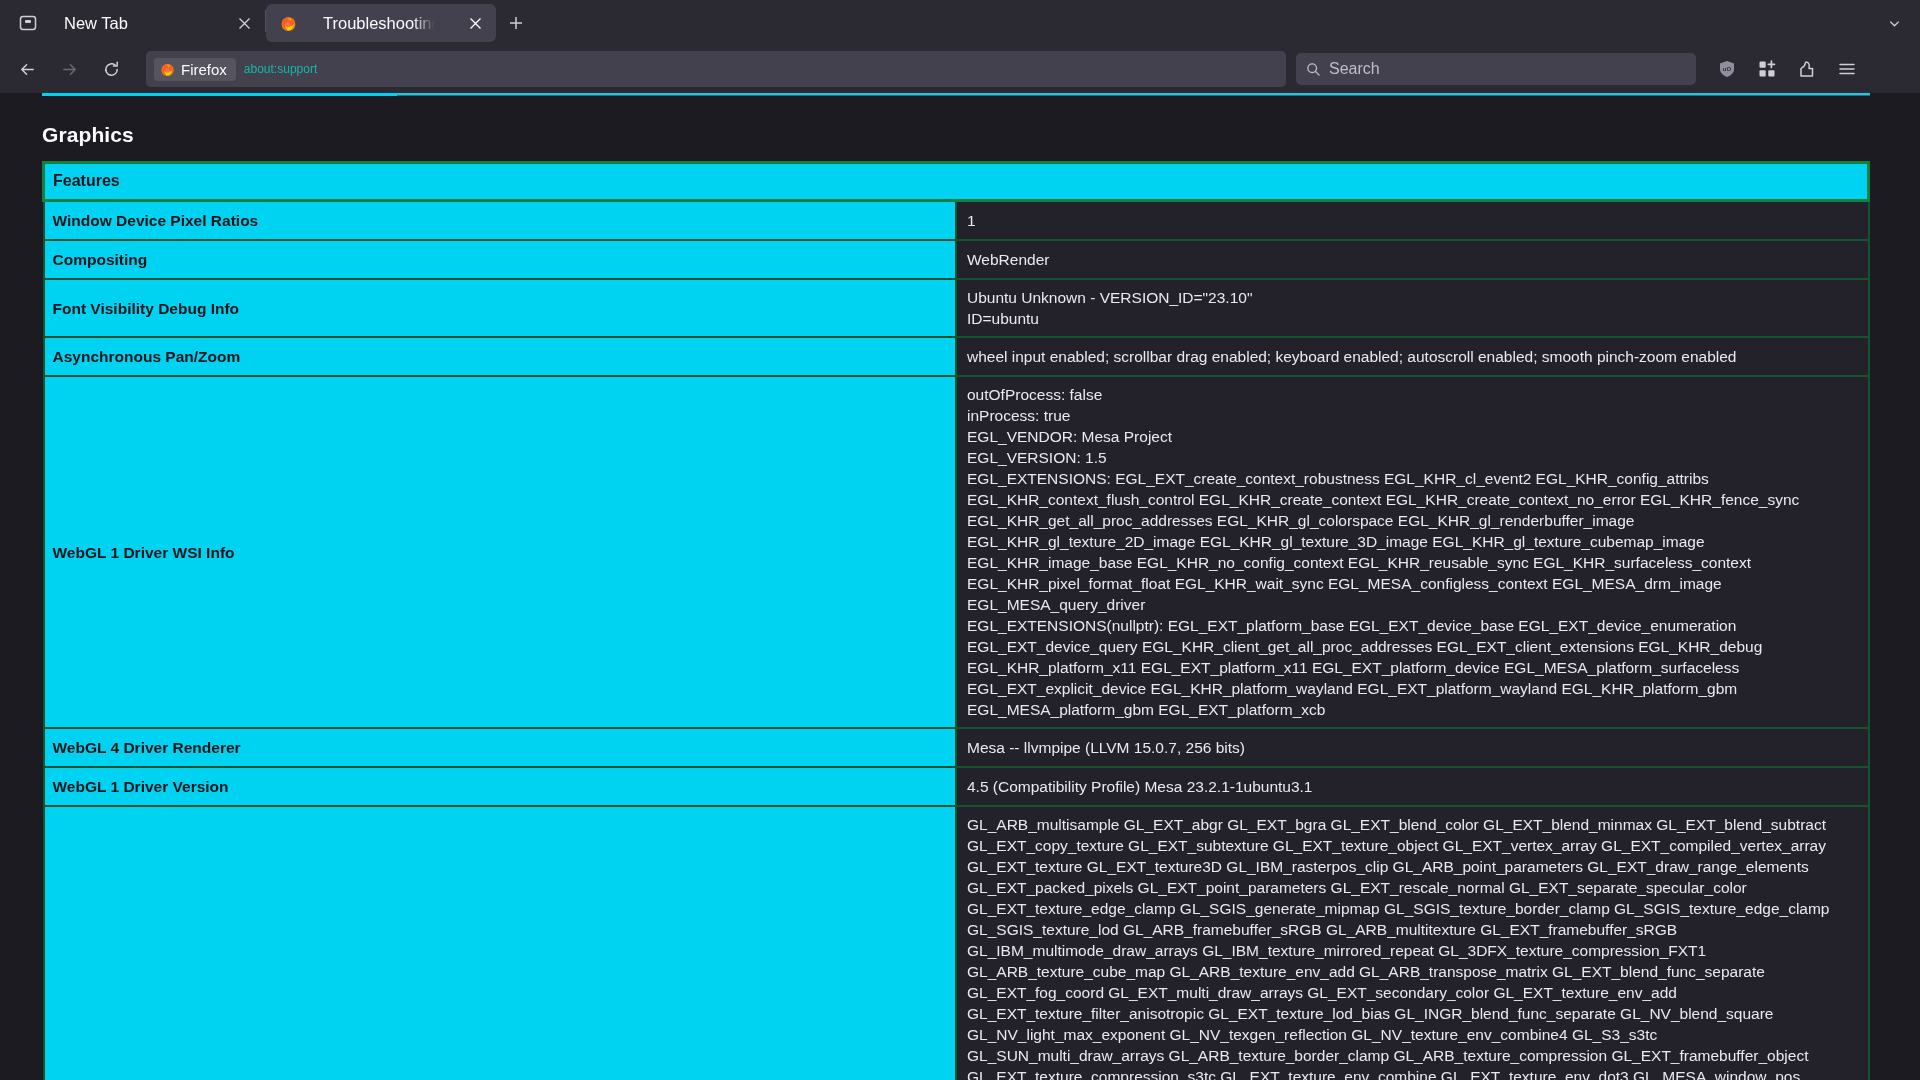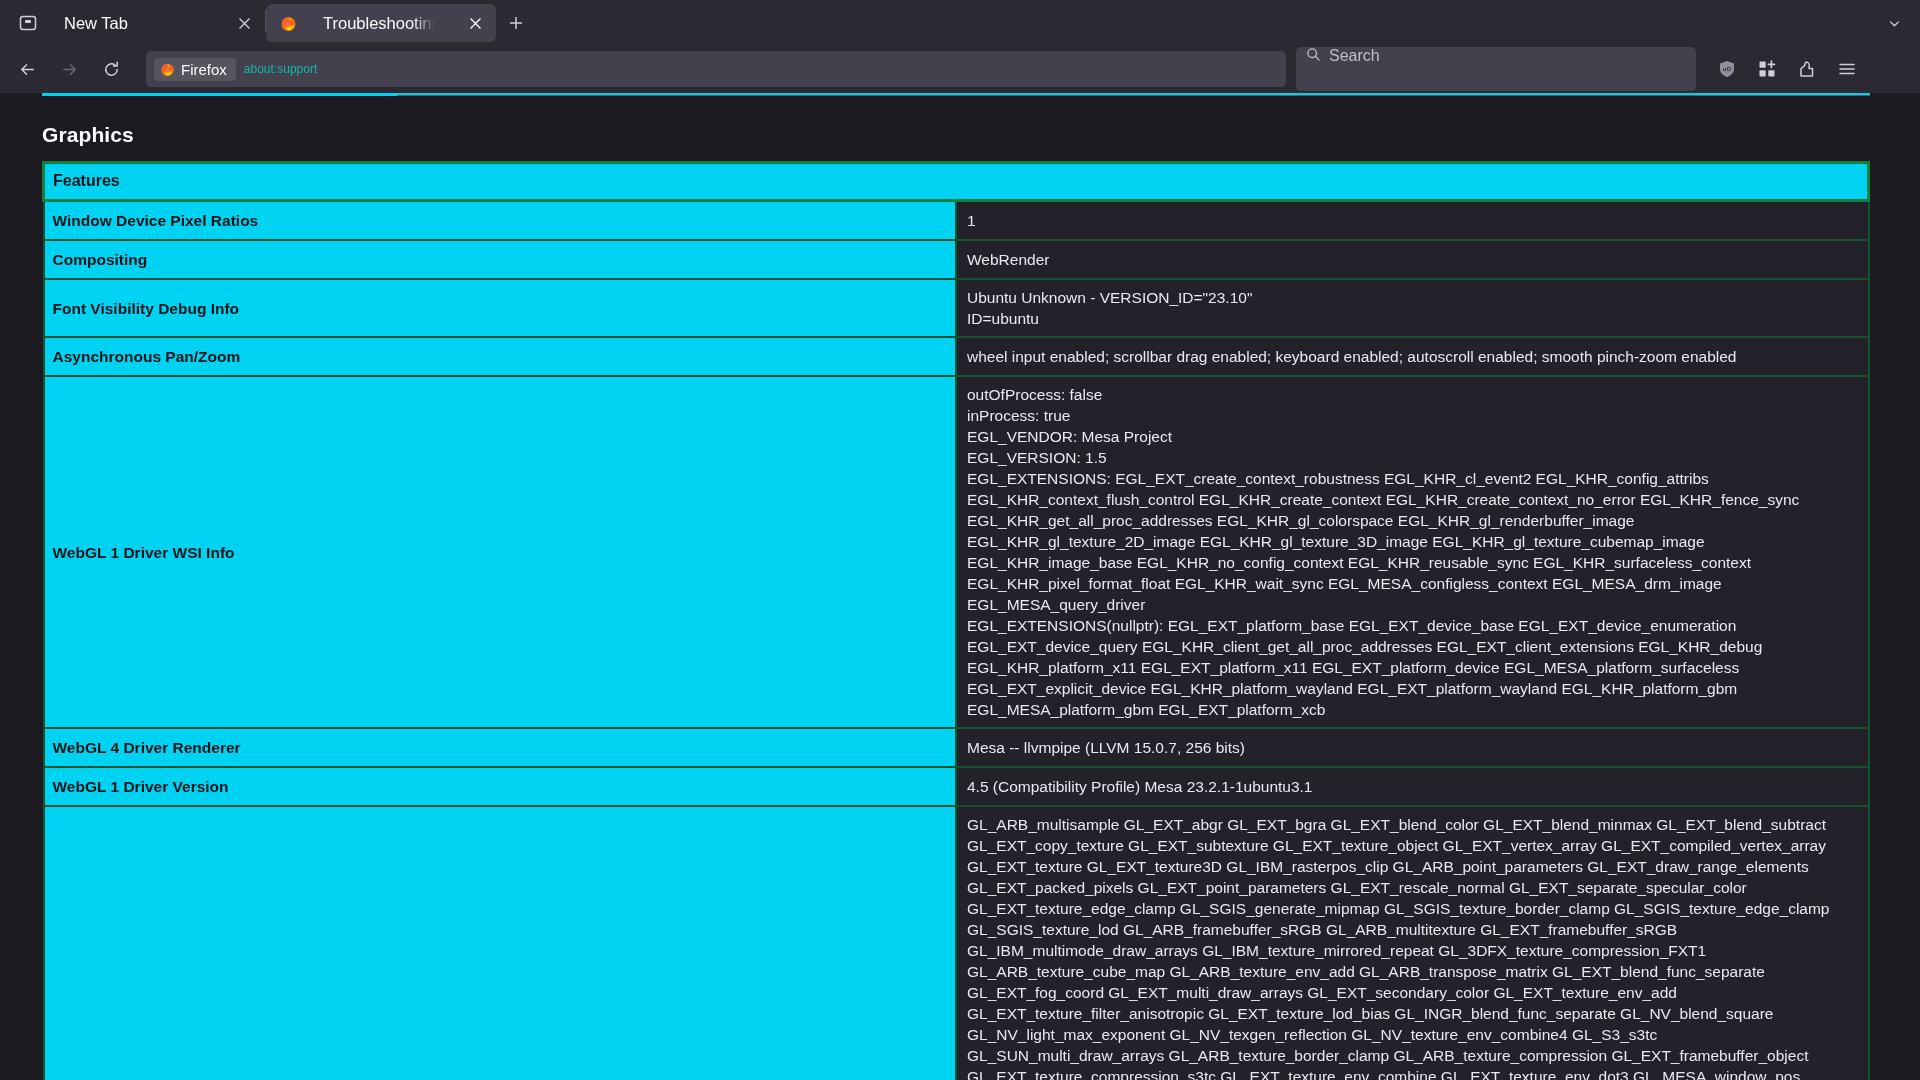--- a/index.html
+++ b/index.html
@@ -55,22 +55,22 @@
     flex: 1; height: 36px; background: #42414d; border-radius: 5px;
     display: flex; align-items: center; padding: 0 8px; gap: 8px; margin: 0 6px 0 12px;
     max-width: 1140px;
   }
   .idchip {
     display: flex; align-items: center; gap: 6px; background: #55545f;
     border-radius: 4px; padding: 3px 9px 3px 6px; color: #fbfbfe; font-size: 15px;
   }
   .urltext { color: #14b8a6; font-size: 12px; }
   .searchbar {
-    width: 400px; height: 44px; background: #42414d; border-radius: 5px;
-    display: flex; align-items: flex-start; padding: 0 10px; gap: 8px;
+    width: 400px; height: 32px; background: #42414d; border-radius: 5px;
+    display: flex; align-items: center; padding: 0 10px; gap: 8px;
   }
   .searchbar .ph { color: #bfbfc9; font-size: 16px; }
   .toolbar-icons { display: flex; align-items: center; gap: 2px; margin-left: 8px; }
   .tbicon { width: 38px; height: 34px; display: flex; align-items: center; justify-content: center;
     border-radius: 4px; }
 
   
   .content {
     flex: 1; background: #1c1b22; position: relative; overflow: hidden;
     padding: 0 42px;

